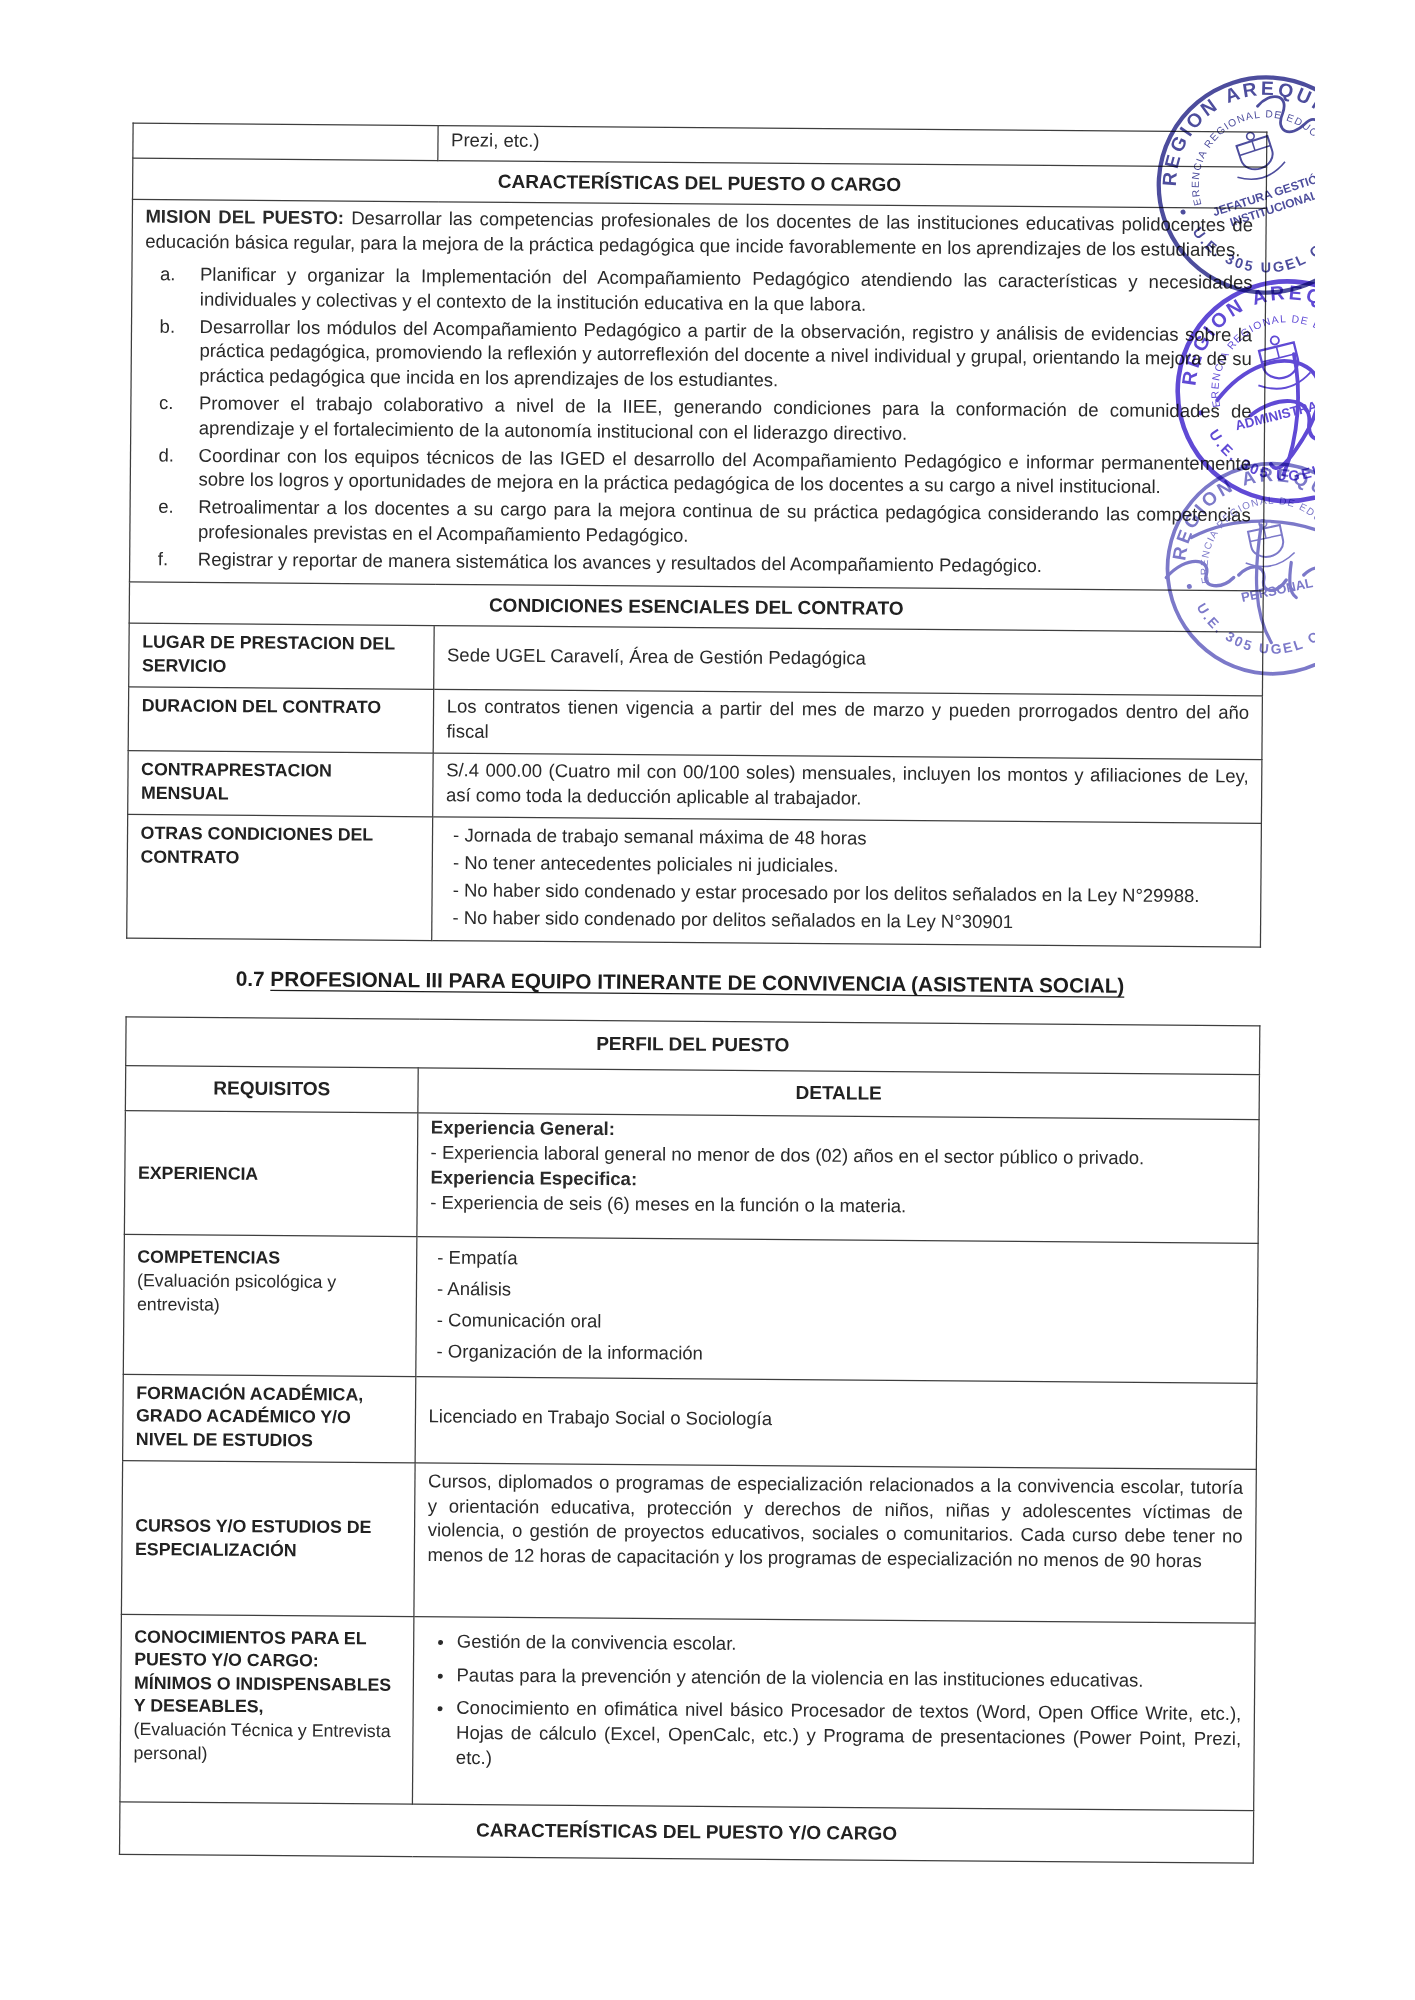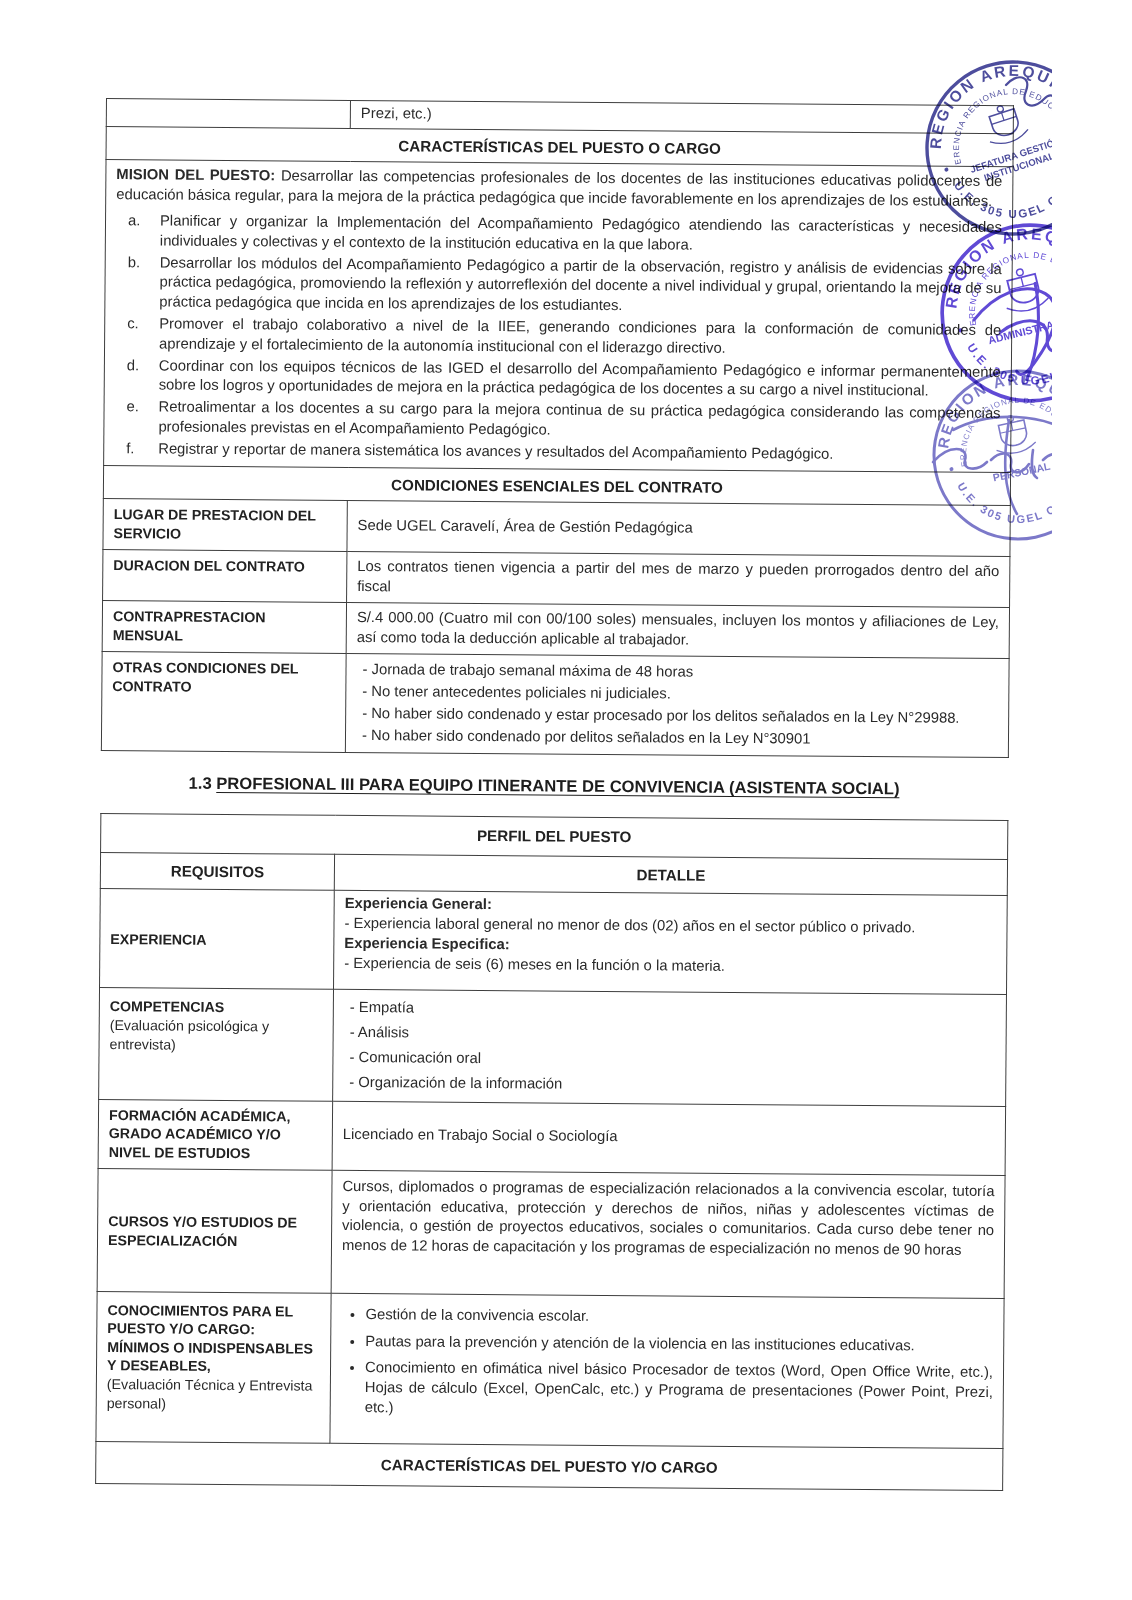--- a/index.html
+++ b/index.html
@@ -100,21 +100,21 @@
             <li>- No tener antecedentes policiales ni judiciales.</li>
             <li>- No haber sido condenado y estar procesado por los delitos señalados en la Ley N°29988.</li>
             <li>- No haber sido condenado por delitos señalados en la Ley N°30901</li>
           </ul>
         </td>
       </tr>
     </tbody>
       </table>
 
     <div class="sec">
-      <span>1.3</span>
+      <span>0.7</span>
       <span class="u">PROFESIONAL III PARA EQUIPO ITINERANTE DE CONVIVENCIA (ASISTENTA SOCIAL)</span>
     </div>
 
     <table class="t2">
       <colgroup>
           <col style="width:234px">
           <col>
         </colgroup>
       <tbody>
           <tr>

